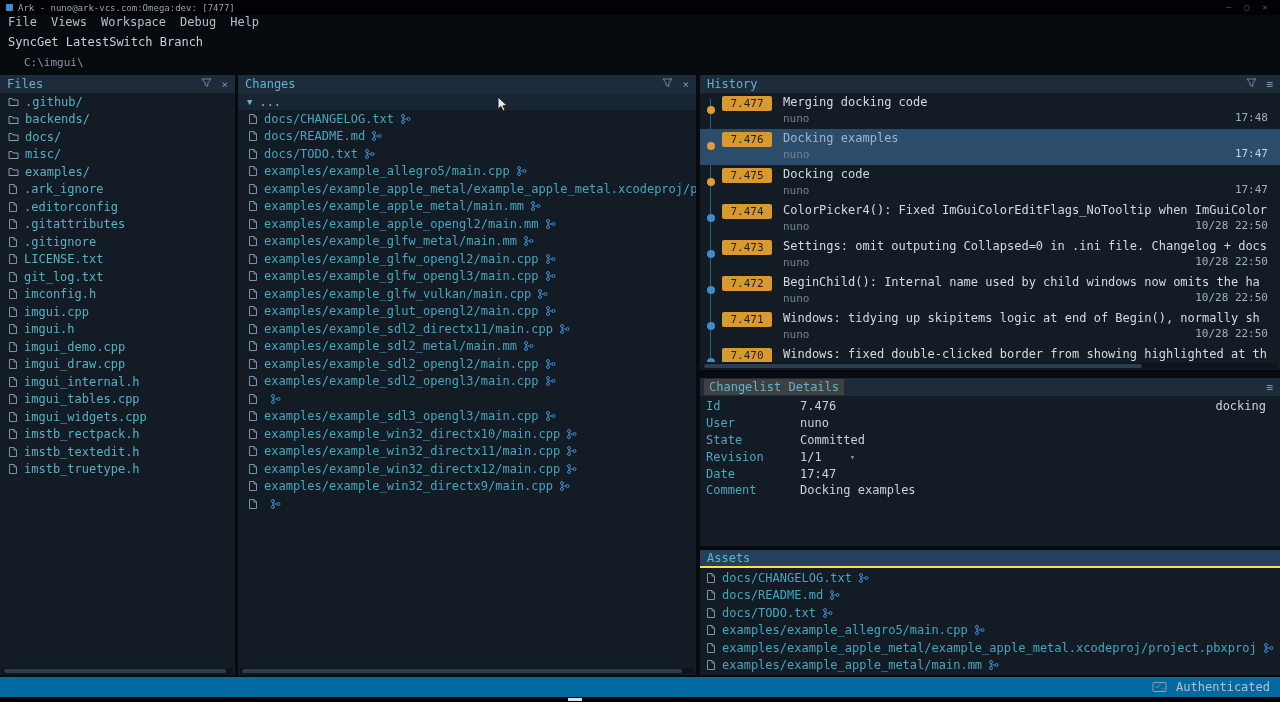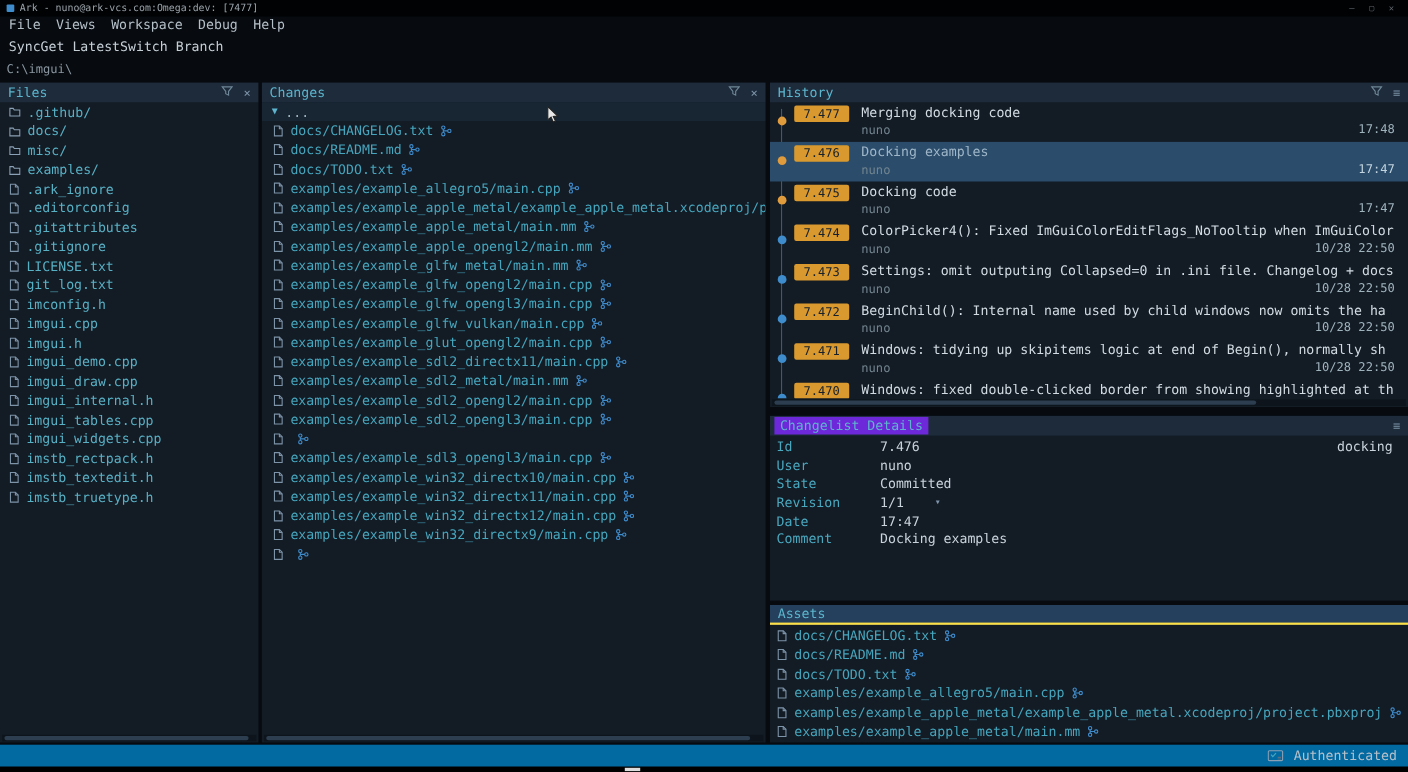--- a/index.html
+++ b/index.html
@@ -10,21 +10,21 @@
 
   
   .titlebar{position:absolute;left:0;top:0;width:1280px;height:15px;background:#010203;display:flex;align-items:center;padding:0 6px;font-size:9px;color:#9aa3ab}
   .appicon{width:7px;height:7px;background:#3f8ccc;border-radius:1px;margin-right:5px;flex:none}
   .winbtn{width:18px;text-align:center;color:#5f676e;font-size:8px;cursor:default}
 
   
   .menubar{position:absolute;left:0;top:15px;width:1280px;height:17px;display:flex;align-items:flex-start;gap:14px;padding-left:8px;font-size:12px;color:#b5bfc7}
   .menubar span{cursor:default}
   .toolbar{position:absolute;left:0;top:33px;width:1280px;height:18px;display:flex;align-items:center;gap:0;padding-left:8px;font-size:12px;color:#c6cfd6}
-  .pathbar{position:absolute;left:0;top:54px;width:1280px;height:16px;display:flex;align-items:center;padding-left:6px;font-size:11px;color:#8a96a0}
+  .pathbar{position:absolute;left:0;top:54px;width:1280px;height:16px;display:flex;align-items:center;padding-left:24px;font-size:11px;color:#8a96a0}
 
   
   .panel{position:absolute;background:#131b25;overflow:hidden}
   .phead{height:18px;background:#1d2b3b;display:flex;align-items:center;padding:0 7px;font-size:12px;color:#5cb5cd}
   .hics{display:flex;align-items:center;gap:9px}
   .hic{color:#7d93a8;font-size:11px;line-height:11px;cursor:default}
   .plist{position:absolute;left:0;right:0;top:18px;bottom:8px;overflow:hidden}
 
   
   .trow{height:17.5px;display:flex;align-items:center;padding-left:8px;font-size:12px;color:#58b0c4;white-space:nowrap;overflow:hidden}
@@ -49,21 +49,21 @@
   .hrow.sel{background:#2b4c6b}
   .dot{position:absolute;left:6.5px;top:13px;width:8px;height:8px;border-radius:50%}
   .badge{position:absolute;left:22px;top:3px;min-width:50px;height:15px;line-height:15px;text-align:center;padding:0 4px;font-size:11px;font-weight:normal;background:#d9992f;color:#17202a;border-radius:2px}
   .htitle{position:absolute;left:83px;right:4px;top:2px;font-size:12px;color:#d2dbe2;white-space:nowrap;overflow:hidden}
   .hauthor{position:absolute;left:83px;top:19px;font-size:11px;color:#72858f}
   .htime{position:absolute;right:12px;top:18px;font-size:11px;color:#9fb3bd;white-space:nowrap}
   .sel .htitle{color:#9fb6c8}
   .sel .htime{color:#c2d4e0}
 
   
-  .hl-title{background:#6d28d9;padding:1px 5px;margin-left:-3px}
+  .hl-title{background:#404040;padding:1px 5px;margin-left:-3px}
   .dbody{position:absolute;left:0;right:0;top:20px}
   .drow{height:16.8px;display:flex;align-items:center;padding-left:6px;font-size:12px;position:relative}
   .dlabel{width:94px;color:#4aa8bf;flex:none}
   .dvalue{color:#c9d3db;white-space:nowrap}
   .dextra{position:absolute;right:14px;color:#c9d3db}
   .dcaret{color:#7d93a8;margin-left:28px;font-size:9px}
 
   
   .assets-head{background:#24405c;border-bottom:2px solid #fde047}
   .arow{height:17.5px;display:flex;align-items:center;padding-left:6px;font-size:12px;color:#46a6bd;white-space:nowrap;overflow:hidden}
@@ -114,20 +114,26 @@
           </svg></span>
         <span class="hic">×</span>
       </span>
   </div>
   <div class="plist" id="files-list">
       <div class="trow">
         <svg class="ic" width="11" height="11" viewBox="0 0 11 11">
           <path d="M1 2.5 h3 l1 1.5 h5 v5.5 h-9 z" fill="none" stroke="#8aa0b4"></path>
         </svg>
         <span class="fname">.github/</span>
+      </div>
+      <div class="trow">
+        <svg class="ic" width="11" height="11" viewBox="0 0 11 11">
+          <path d="M1 2.5 h3 l1 1.5 h5 v5.5 h-9 z" fill="none" stroke="#8aa0b4"></path>
+        </svg>
+        <span class="fname">backends/</span>
       </div>
       <div class="trow">
         <svg class="ic" width="11" height="11" viewBox="0 0 11 11">
           <path d="M1 2.5 h3 l1 1.5 h5 v5.5 h-9 z" fill="none" stroke="#8aa0b4"></path>
         </svg>
         <span class="fname">docs/</span>
       </div>
       <div class="trow">
         <svg class="ic" width="11" height="11" viewBox="0 0 11 11">
           <path d="M1 2.5 h3 l1 1.5 h5 v5.5 h-9 z" fill="none" stroke="#8aa0b4"></path>

